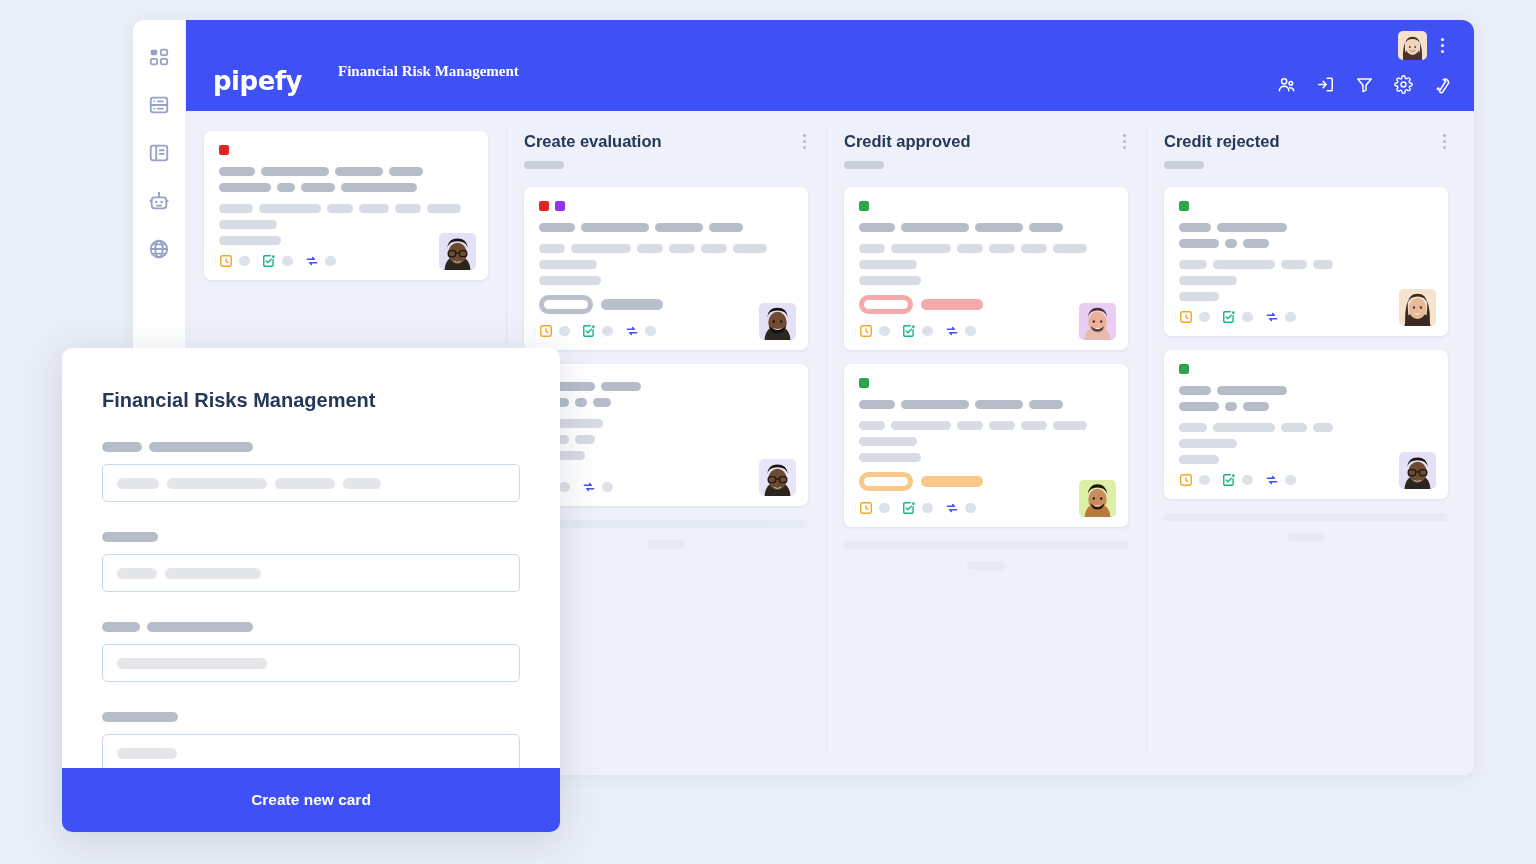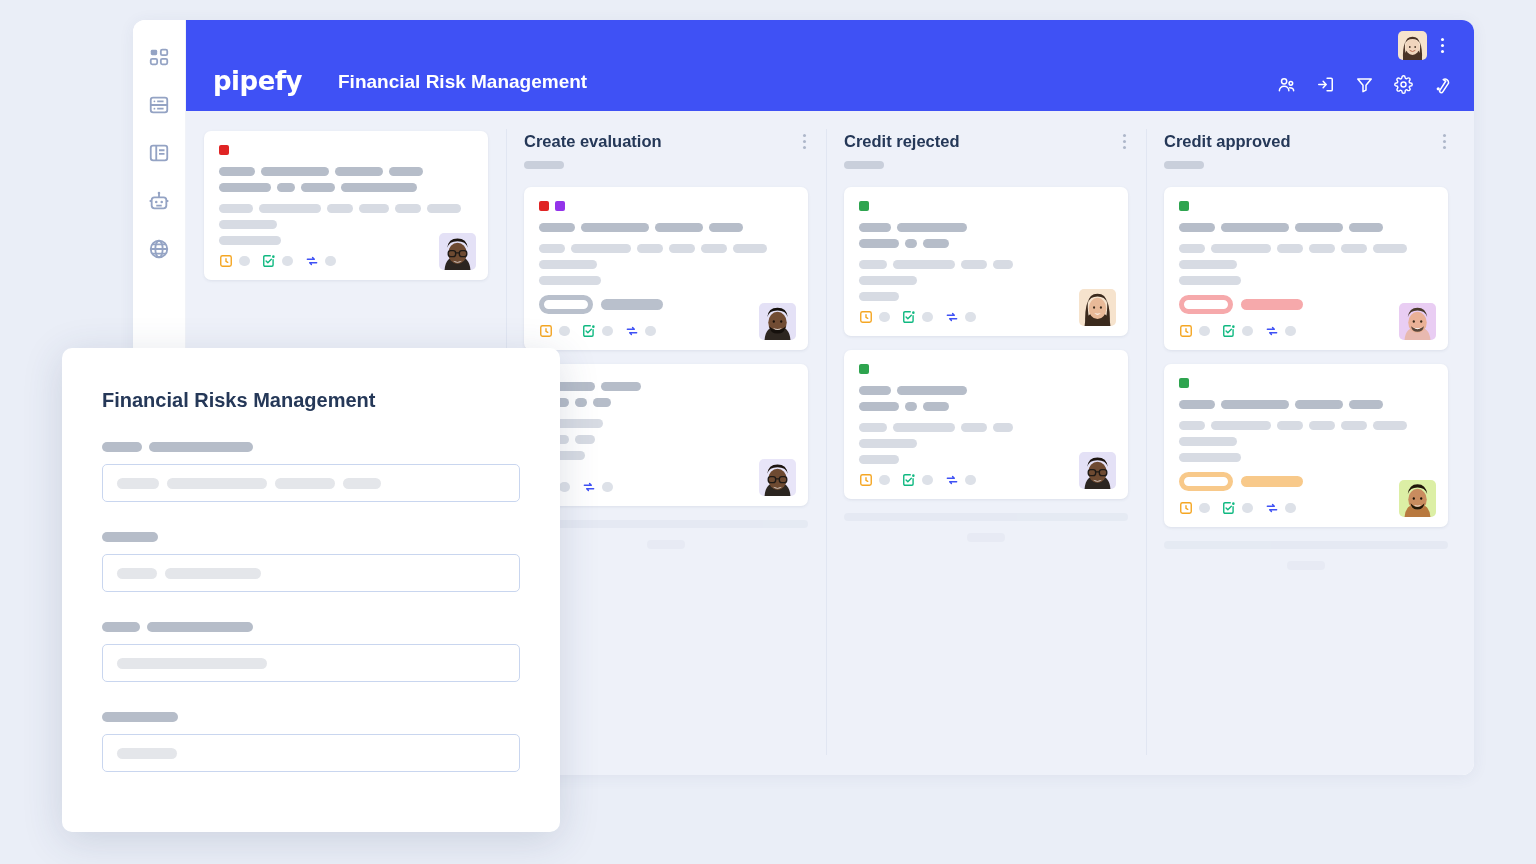--- a/index.html
+++ b/index.html
@@ -43,22 +43,22 @@
     position: relative; flex: 0 0 91px;
     padding: 0 21px;
   }
   .logo {
     position: absolute; left: 27px; top: 48px;
     font-size: 26px; font-weight: 700; color: #fff;
     letter-spacing: -0.5px; line-height: 1;
     font-family: "DejaVu Sans", sans-serif;
   }
   .board-title {
-    position: absolute; left: 152px; top: 52px;
-    font-size: 19px; font-weight: 700; color: #ffffff; line-height: 1;
+    position: absolute; left: 152px; top: 44px;
+    font-size: 15px; font-weight: 700; color: #ffffff; line-height: 1; font-family: Liberation Serif, serif;
   }
   .avatar-top {
     position: absolute; right: 47px; top: 11px;
     width: 29px; height: 29px; border-radius: 5px; overflow: hidden;
   }
   .kebab-top {
     position: absolute; right: 25px; top: 14px;
     width: 14px; height: 22px; display: flex; flex-direction: column;
     align-items: center; justify-content: center; gap: 3px; cursor: pointer;
   }
@@ -483,20 +483,169 @@
           </div>
 
           <div class="ghost">
             <div class="gbar"></div>
             <div class="gsub"></div>
           </div>
         </div>
 
         <div class="column">
           <div class="col-head">
+            <div class="col-title">Credit approved</div>
+            <div class="col-sub"></div>
+            <div class="col-kebab">
+                <i></i>
+                <i></i>
+                <i></i>
+              </div>
+          </div>
+
+          <div class="card">
+            <div class="dots">
+              <span class="dot" style="background:#2ea44f"></span>
+            </div>
+            <div class="sk-row gap2">
+              <span class="sk sk-d" style="width:36px"></span>
+                <span class="sk sk-d" style="width:68px"></span>
+                <span class="sk sk-d" style="width:48px"></span>
+                <span class="sk sk-d" style="width:34px"></span>
+            </div>
+            <div class="sk-row">
+              <span class="sk sk-l" style="width:26px"></span>
+                <span class="sk sk-l" style="width:60px"></span>
+                <span class="sk sk-l" style="width:26px"></span>
+                <span class="sk sk-l" style="width:26px"></span>
+                <span class="sk sk-l" style="width:26px"></span>
+                <span class="sk sk-l" style="width:34px"></span>
+            </div>
+            <div class="sk-row">
+                <span class="sk sk-l" style="width:58px"></span>
+              </div>
+            <div class="sk-row">
+                <span class="sk sk-l" style="width:62px"></span>
+              </div>
+            <div class="tagrow" style="color:#f6a9ab">
+              <span class="tag-pill"></span>
+              <span class="tag-bar"></span>
+            </div>
+            <div class="footer">
+              <span class="fi">
+                  <svg viewBox="0 0 24 24" fill="none" stroke="#f5a623" stroke-width="2.4">
+                    <rect x="3" y="3" width="18" height="18" rx="3"></rect>
+                    <path d="M12 8v4.4l3 1.8" stroke-linecap="round"></path>
+                  </svg>
+                </span>
+              <span class="fpill"></span>
+              <span class="fi">
+                  <svg viewBox="0 0 24 24" fill="none" stroke="#10b981" stroke-width="2.4">
+                    <path d="M19 9v10a2 2 0 0 1-2 2H5a2 2 0 0 1-2-2V5a2 2 0 0 1 2-2h10"></path>
+                    <path d="M7 12l3 3 6-6" stroke-linecap="round" stroke-linejoin="round"></path>
+                    <circle cx="19.5" cy="4.5" r="2.2" fill="#10b981" stroke="none"></circle>
+                  </svg>
+                </span>
+              <span class="fpill"></span>
+              <span class="fi">
+                  <svg viewBox="0 0 24 24" fill="none" stroke="#3f51f5" stroke-width="2.4" stroke-linecap="round" stroke-linejoin="round">
+                    <path d="M4 9h12l-3-3"></path>
+                    <path d="M20 15H8l3 3"></path>
+                  </svg>
+                </span>
+              <span class="fpill"></span>
+            </div>
+            <div class="card-avatar">
+              <svg viewBox="0 0 40 40" style="width:100%;height:100%;display:block">
+                <rect width="40" height="40" fill="#e9cdf3"></rect>
+                <path d="M6 40 Q7 26 20 26 Q33 26 34 40 Z" fill="#e8b9b0"></path>
+                <ellipse cx="20" cy="21" rx="10" ry="11.5" fill="#eab197"></ellipse>
+                <path d="M9.5 15 Q11 5 20 5 Q29 5 30.5 15 Q28 8 20 8 Q12 8 9.5 15 Z" fill="#4a3a2c"></path>
+                <path d="M13 25 Q14 31 20 31 Q26 31 27 25 Q24 28 20 28 Q16 28 13 25 Z" fill="#5a463a"></path>
+                <ellipse cx="16" cy="20" rx="1.2" ry="1.4" fill="#3a2a1c"></ellipse>
+                <ellipse cx="24" cy="20" rx="1.2" ry="1.4" fill="#3a2a1c"></ellipse>
+                <path d="M16 26.5 Q20 30 24 26.5 Q20 28 16 26.5 Z" fill="#ffffff"></path>
+              </svg>
+            </div>
+          </div>
+
+          <div class="card">
+            <div class="dots">
+              <span class="dot" style="background:#2ea44f"></span>
+            </div>
+            <div class="sk-row gap2">
+              <span class="sk sk-d" style="width:36px"></span>
+                <span class="sk sk-d" style="width:68px"></span>
+                <span class="sk sk-d" style="width:48px"></span>
+                <span class="sk sk-d" style="width:34px"></span>
+            </div>
+            <div class="sk-row">
+              <span class="sk sk-l" style="width:26px"></span>
+                <span class="sk sk-l" style="width:60px"></span>
+                <span class="sk sk-l" style="width:26px"></span>
+                <span class="sk sk-l" style="width:26px"></span>
+                <span class="sk sk-l" style="width:26px"></span>
+                <span class="sk sk-l" style="width:34px"></span>
+            </div>
+            <div class="sk-row">
+                <span class="sk sk-l" style="width:58px"></span>
+              </div>
+            <div class="sk-row">
+                <span class="sk sk-l" style="width:62px"></span>
+              </div>
+            <div class="tagrow" style="color:#f8c98a">
+              <span class="tag-pill"></span>
+              <span class="tag-bar"></span>
+            </div>
+            <div class="footer">
+              <span class="fi">
+                  <svg viewBox="0 0 24 24" fill="none" stroke="#f5a623" stroke-width="2.4">
+                    <rect x="3" y="3" width="18" height="18" rx="3"></rect>
+                    <path d="M12 8v4.4l3 1.8" stroke-linecap="round"></path>
+                  </svg>
+                </span>
+              <span class="fpill"></span>
+              <span class="fi">
+                  <svg viewBox="0 0 24 24" fill="none" stroke="#10b981" stroke-width="2.4">
+                    <path d="M19 9v10a2 2 0 0 1-2 2H5a2 2 0 0 1-2-2V5a2 2 0 0 1 2-2h10"></path>
+                    <path d="M7 12l3 3 6-6" stroke-linecap="round" stroke-linejoin="round"></path>
+                    <circle cx="19.5" cy="4.5" r="2.2" fill="#10b981" stroke="none"></circle>
+                  </svg>
+                </span>
+              <span class="fpill"></span>
+              <span class="fi">
+                  <svg viewBox="0 0 24 24" fill="none" stroke="#3f51f5" stroke-width="2.4" stroke-linecap="round" stroke-linejoin="round">
+                    <path d="M4 9h12l-3-3"></path>
+                    <path d="M20 15H8l3 3"></path>
+                  </svg>
+                </span>
+              <span class="fpill"></span>
+            </div>
+            <div class="card-avatar">
+              <svg viewBox="0 0 40 40" style="width:100%;height:100%;display:block">
+                <rect width="40" height="40" fill="#dcefa5"></rect>
+                <path d="M6 40 Q7 26 20 26 Q33 26 34 40 Z" fill="#b8793f"></path>
+                <ellipse cx="20" cy="21" rx="10" ry="11.5" fill="#c98c5f"></ellipse>
+                <path d="M9.5 15 Q11 4.5 20 4.5 Q29 4.5 30.5 15 Q28 8 20 8 Q12 8 9.5 15 Z" fill="#201509"></path>
+                <path d="M12.5 25 Q13.5 32 20 32 Q26.5 32 27.5 25 Q24 29 20 29 Q16 29 12.5 25 Z" fill="#241807"></path>
+                <ellipse cx="16" cy="20" rx="1.2" ry="1.4" fill="#1a1108"></ellipse>
+                <ellipse cx="24" cy="20" rx="1.2" ry="1.4" fill="#1a1108"></ellipse>
+                <path d="M16 27 Q20 30.5 24 27 Q20 28.5 16 27 Z" fill="#ffffff"></path>
+              </svg>
+            </div>
+          </div>
+
+          <div class="ghost">
+            <div class="gbar"></div>
+            <div class="gsub"></div>
+          </div>
+        </div>
+
+        <div class="column">
+          <div class="col-head">
             <div class="col-title">Credit rejected</div>
             <div class="col-sub"></div>
             <div class="col-kebab">
                 <i></i>
                 <i></i>
                 <i></i>
               </div>
           </div>
 
           <div class="card">
@@ -625,169 +774,20 @@
               </svg>
             </div>
           </div>
 
           <div class="ghost">
             <div class="gbar"></div>
             <div class="gsub"></div>
           </div>
         </div>
 
-        <div class="column">
-          <div class="col-head">
-            <div class="col-title">Credit approved</div>
-            <div class="col-sub"></div>
-            <div class="col-kebab">
-                <i></i>
-                <i></i>
-                <i></i>
-              </div>
-          </div>
-
-          <div class="card">
-            <div class="dots">
-              <span class="dot" style="background:#2ea44f"></span>
-            </div>
-            <div class="sk-row gap2">
-              <span class="sk sk-d" style="width:36px"></span>
-                <span class="sk sk-d" style="width:68px"></span>
-                <span class="sk sk-d" style="width:48px"></span>
-                <span class="sk sk-d" style="width:34px"></span>
-            </div>
-            <div class="sk-row">
-              <span class="sk sk-l" style="width:26px"></span>
-                <span class="sk sk-l" style="width:60px"></span>
-                <span class="sk sk-l" style="width:26px"></span>
-                <span class="sk sk-l" style="width:26px"></span>
-                <span class="sk sk-l" style="width:26px"></span>
-                <span class="sk sk-l" style="width:34px"></span>
-            </div>
-            <div class="sk-row">
-                <span class="sk sk-l" style="width:58px"></span>
-              </div>
-            <div class="sk-row">
-                <span class="sk sk-l" style="width:62px"></span>
-              </div>
-            <div class="tagrow" style="color:#f6a9ab">
-              <span class="tag-pill"></span>
-              <span class="tag-bar"></span>
-            </div>
-            <div class="footer">
-              <span class="fi">
-                  <svg viewBox="0 0 24 24" fill="none" stroke="#f5a623" stroke-width="2.4">
-                    <rect x="3" y="3" width="18" height="18" rx="3"></rect>
-                    <path d="M12 8v4.4l3 1.8" stroke-linecap="round"></path>
-                  </svg>
-                </span>
-              <span class="fpill"></span>
-              <span class="fi">
-                  <svg viewBox="0 0 24 24" fill="none" stroke="#10b981" stroke-width="2.4">
-                    <path d="M19 9v10a2 2 0 0 1-2 2H5a2 2 0 0 1-2-2V5a2 2 0 0 1 2-2h10"></path>
-                    <path d="M7 12l3 3 6-6" stroke-linecap="round" stroke-linejoin="round"></path>
-                    <circle cx="19.5" cy="4.5" r="2.2" fill="#10b981" stroke="none"></circle>
-                  </svg>
-                </span>
-              <span class="fpill"></span>
-              <span class="fi">
-                  <svg viewBox="0 0 24 24" fill="none" stroke="#3f51f5" stroke-width="2.4" stroke-linecap="round" stroke-linejoin="round">
-                    <path d="M4 9h12l-3-3"></path>
-                    <path d="M20 15H8l3 3"></path>
-                  </svg>
-                </span>
-              <span class="fpill"></span>
-            </div>
-            <div class="card-avatar">
-              <svg viewBox="0 0 40 40" style="width:100%;height:100%;display:block">
-                <rect width="40" height="40" fill="#e9cdf3"></rect>
-                <path d="M6 40 Q7 26 20 26 Q33 26 34 40 Z" fill="#e8b9b0"></path>
-                <ellipse cx="20" cy="21" rx="10" ry="11.5" fill="#eab197"></ellipse>
-                <path d="M9.5 15 Q11 5 20 5 Q29 5 30.5 15 Q28 8 20 8 Q12 8 9.5 15 Z" fill="#4a3a2c"></path>
-                <path d="M13 25 Q14 31 20 31 Q26 31 27 25 Q24 28 20 28 Q16 28 13 25 Z" fill="#5a463a"></path>
-                <ellipse cx="16" cy="20" rx="1.2" ry="1.4" fill="#3a2a1c"></ellipse>
-                <ellipse cx="24" cy="20" rx="1.2" ry="1.4" fill="#3a2a1c"></ellipse>
-                <path d="M16 26.5 Q20 30 24 26.5 Q20 28 16 26.5 Z" fill="#ffffff"></path>
-              </svg>
-            </div>
-          </div>
-
-          <div class="card">
-            <div class="dots">
-              <span class="dot" style="background:#2ea44f"></span>
-            </div>
-            <div class="sk-row gap2">
-              <span class="sk sk-d" style="width:36px"></span>
-                <span class="sk sk-d" style="width:68px"></span>
-                <span class="sk sk-d" style="width:48px"></span>
-                <span class="sk sk-d" style="width:34px"></span>
-            </div>
-            <div class="sk-row">
-              <span class="sk sk-l" style="width:26px"></span>
-                <span class="sk sk-l" style="width:60px"></span>
-                <span class="sk sk-l" style="width:26px"></span>
-                <span class="sk sk-l" style="width:26px"></span>
-                <span class="sk sk-l" style="width:26px"></span>
-                <span class="sk sk-l" style="width:34px"></span>
-            </div>
-            <div class="sk-row">
-                <span class="sk sk-l" style="width:58px"></span>
-              </div>
-            <div class="sk-row">
-                <span class="sk sk-l" style="width:62px"></span>
-              </div>
-            <div class="tagrow" style="color:#f8c98a">
-              <span class="tag-pill"></span>
-              <span class="tag-bar"></span>
-            </div>
-            <div class="footer">
-              <span class="fi">
-                  <svg viewBox="0 0 24 24" fill="none" stroke="#f5a623" stroke-width="2.4">
-                    <rect x="3" y="3" width="18" height="18" rx="3"></rect>
-                    <path d="M12 8v4.4l3 1.8" stroke-linecap="round"></path>
-                  </svg>
-                </span>
-              <span class="fpill"></span>
-              <span class="fi">
-                  <svg viewBox="0 0 24 24" fill="none" stroke="#10b981" stroke-width="2.4">
-                    <path d="M19 9v10a2 2 0 0 1-2 2H5a2 2 0 0 1-2-2V5a2 2 0 0 1 2-2h10"></path>
-                    <path d="M7 12l3 3 6-6" stroke-linecap="round" stroke-linejoin="round"></path>
-                    <circle cx="19.5" cy="4.5" r="2.2" fill="#10b981" stroke="none"></circle>
-                  </svg>
-                </span>
-              <span class="fpill"></span>
-              <span class="fi">
-                  <svg viewBox="0 0 24 24" fill="none" stroke="#3f51f5" stroke-width="2.4" stroke-linecap="round" stroke-linejoin="round">
-                    <path d="M4 9h12l-3-3"></path>
-                    <path d="M20 15H8l3 3"></path>
-                  </svg>
-                </span>
-              <span class="fpill"></span>
-            </div>
-            <div class="card-avatar">
-              <svg viewBox="0 0 40 40" style="width:100%;height:100%;display:block">
-                <rect width="40" height="40" fill="#dcefa5"></rect>
-                <path d="M6 40 Q7 26 20 26 Q33 26 34 40 Z" fill="#b8793f"></path>
-                <ellipse cx="20" cy="21" rx="10" ry="11.5" fill="#c98c5f"></ellipse>
-                <path d="M9.5 15 Q11 4.5 20 4.5 Q29 4.5 30.5 15 Q28 8 20 8 Q12 8 9.5 15 Z" fill="#201509"></path>
-                <path d="M12.5 25 Q13.5 32 20 32 Q26.5 32 27.5 25 Q24 29 20 29 Q16 29 12.5 25 Z" fill="#241807"></path>
-                <ellipse cx="16" cy="20" rx="1.2" ry="1.4" fill="#1a1108"></ellipse>
-                <ellipse cx="24" cy="20" rx="1.2" ry="1.4" fill="#1a1108"></ellipse>
-                <path d="M16 27 Q20 30.5 24 27 Q20 28.5 16 27 Z" fill="#ffffff"></path>
-              </svg>
-            </div>
-          </div>
-
-          <div class="ghost">
-            <div class="gbar"></div>
-            <div class="gsub"></div>
-          </div>
-        </div>
-
       </section>
     </div>
   </div>
 
   <div class="modal">
     <div class="modal-body">
       <div class="modal-title">Financial Risks Management</div>
 
       <div class="field">
         <div class="lbl-row">
@@ -825,15 +825,16 @@
       <div class="field">
         <div class="lbl-row">
           <span class="lbl" style="width:76px"></span>
         </div>
         <div class="input">
           <span class="iph" style="width:60px"></span>
         </div>
       </div>
     </div>
 
+    <button class="modal-cta">Create new card</button>
   </div>
 
 </div>
 
 </body></html>

